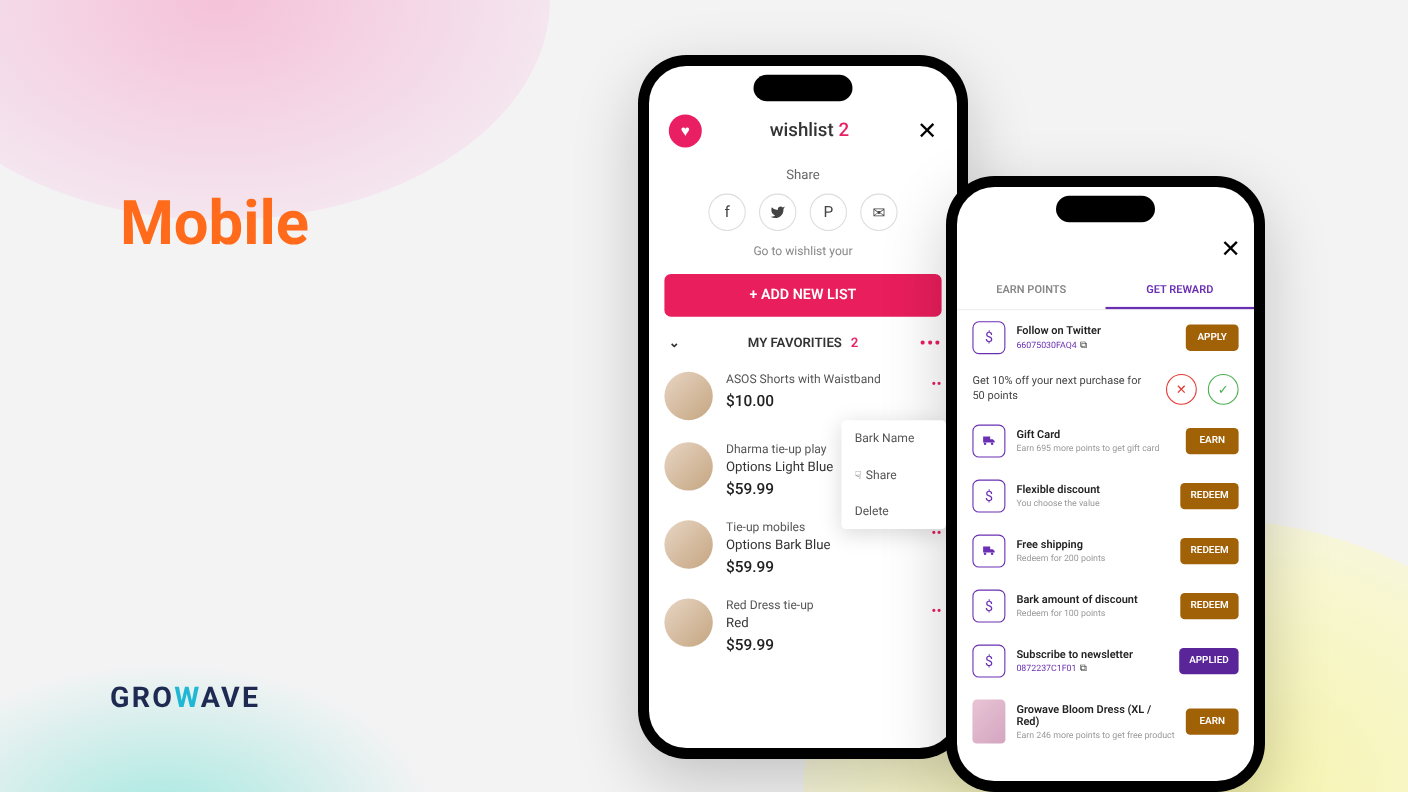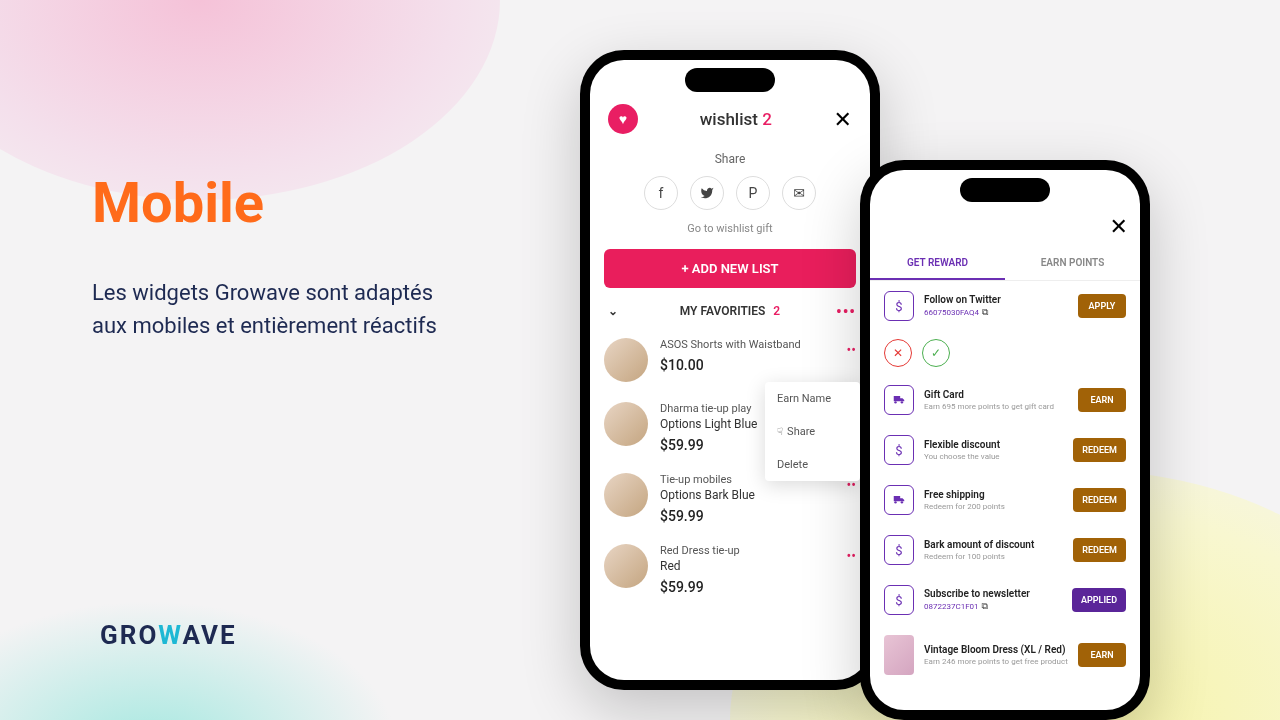--- a/index.html
+++ b/index.html
@@ -1,21 +1,21 @@
 <!DOCTYPE html>
 <html><head>
 <meta charset="utf-8">
 <style>
 *{box-sizing:border-box;margin:0;padding:0;font-family:-apple-system,BlinkMacSystemFont,"Segoe UI",Roboto,sans-serif}
 body{width:1280px;height:720px;overflow:hidden;position:relative;background:#f4f3f4}
 .bg-blob{position:absolute;border-radius:50%}
 .blob-pink{width:600px;height:400px;background:radial-gradient(ellipse,#f5c2d8 0%,#f4e0ec 60%,transparent 100%);top:-200px;left:-100px}
 .blob-yellow{width:700px;height:500px;background:radial-gradient(ellipse,#f6f3a8 0%,#f8f7d0 60%,transparent 100%);bottom:-250px;right:-150px}
 .blob-teal{width:500px;height:300px;background:radial-gradient(ellipse,#a5e8e0 0%,transparent 70%);bottom:-180px;left:-100px}
-.left-panel{position:absolute;left:92px;top:170px;width:380px}
+.left-panel{position:absolute;left:109px;top:170px;width:380px}
 .headline{font-size:56px;font-weight:700;color:#ff6b1a;margin-bottom:40px}
 .subtext{font-size:22px;color:#1e2a52;line-height:1.5}
 .logo{position:absolute;left:100px;bottom:70px;font-size:26px;font-weight:700;color:#1e2a52;letter-spacing:2px}
 .logo .wave{color:#1eb8d4}
 
 .phone{position:absolute;background:#000;border-radius:44px;padding:10px;box-shadow:0 20px 60px rgba(0,0,0,.2)}
 .phone-screen{background:#fff;border-radius:34px;width:100%;height:100%;overflow:hidden;position:relative}
 .notch{position:absolute;top:8px;left:50%;transform:translateX(-50%);width:90px;height:24px;background:#000;border-radius:14px;z-index:10}
 .phone1{left:580px;top:50px;width:300px;height:640px}
 .phone2{left:860px;top:160px;width:290px;height:560px}
@@ -67,21 +67,20 @@
 </style>
 </head>
 <body>
 
 <div class="bg-blob blob-pink"></div>
 <div class="bg-blob blob-yellow"></div>
 <div class="bg-blob blob-teal"></div>
 
 <div class="left-panel">
   <div class="headline">Mobile</div>
-  <div class="subtext">Les widgets Growave sont adaptés aux mobiles et entièrement réactifs</div>
 </div>
 <div class="logo">
   <span>GRO</span><span class="wave">W</span><span>AVE</span>
 </div>
 
 <div class="phone phone1">
   <div class="phone-screen">
     <div class="notch"></div>
     <div class="p1-header">
       <div class="heart-circle">♥</div>
@@ -92,21 +91,21 @@
     <div class="share-row">
       <div class="share-btn">f</div>
       <div class="share-btn">
           <svg width="14" height="14" viewBox="0 0 24 24" fill="#444">
             <path d="M23 3a10.9 10.9 0 01-3.14 1.53 4.48 4.48 0 00-7.86 3v1A10.66 10.66 0 013 4s-4 9 5 13a11.64 11.64 0 01-7 2c9 5 20 0 20-11.5a4.5 4.5 0 00-.08-.83A7.72 7.72 0 0023 3z"></path>
           </svg>
         </div>
       <div class="share-btn">P</div>
       <div class="share-btn">✉</div>
     </div>
-    <div class="goto-link">Go to wishlist gift</div>
+    <div class="goto-link">Go to wishlist your</div>
     <div class="add-list-btn">+ ADD NEW LIST</div>
     <div class="fav-header">
       <span class="chev">⌄</span>
       <span>MY FAVORITIES</span> 
         <span class="cnt">2</span>
       <span class="dots">•••</span>
     </div>
     <div id="prod-list">
         <div class="prod-row">
           <div class="prod-img"></div>
@@ -138,51 +137,52 @@
           <div class="prod-img"></div>
           <div class="prod-info">
             <div class="prod-name">Red Dress tie-up</div>
             <div class="prod-opt">Red</div>
             <div class="prod-price">$59.99</div>
           </div>
           <div class="prod-dots">••</div>
         </div>
       </div>
     <div class="ctx-menu">
-      <div class="ctx-item">Earn Name</div>
+      <div class="ctx-item">Bark Name</div>
       <div class="ctx-item">
           <span class="cursor-icon">☟</span>
           <span>Share</span>
         </div>
       <div class="ctx-item">Delete</div>
     </div>
   </div>
 </div>
 
 <div class="phone phone2">
   <div class="phone-screen">
     <div class="notch"></div>
     <div class="p2-header">
         <div class="close-x">✕</div>
       </div>
     <div class="tabs">
+      <div class="tab">EARN POINTS</div>
       <div class="tab active">GET REWARD</div>
-      <div class="tab">EARN POINTS</div>
     </div>
     <div id="rw-0">
         <div class="reward-row">
           <div class="reward-icon">$</div>
           <div class="reward-txt">
             <div class="reward-title">Follow on Twitter</div>
             <div class="reward-sub">66075030FAQ4 <span class="copy-icon">⧉</span></div>
           </div>
           <div class="reward-btn">APPLY</div>
         </div>
       </div>
     <div class="offer-row">
+      <div class="offer-txt">Get 10% off your next purchase for 50 points</div>
       <div class="circle-btn red">✕</div>
       <div class="circle-btn green">✓</div>
     </div>
     <div id="rw-rest">
         <div class="reward-row">
           <div class="reward-icon">
             <svg width="14" height="14" viewBox="0 0 24 24" fill="#6b2fb3">
               <path d="M3 5h11v9H3zM14 9h4l3 3v2h-7z"></path>
               <circle cx="6" cy="16" r="2"></circle>
               <circle cx="17" cy="16" r="2"></circle>
@@ -228,20 +228,20 @@
           <div class="reward-icon">$</div>
           <div class="reward-txt">
             <div class="reward-title">Subscribe to newsletter</div>
             <div class="reward-sub">0872237C1F01 <span class="copy-icon">⧉</span></div>
           </div>
           <div class="reward-btn applied">APPLIED</div>
         </div>
         <div class="reward-row">
           <div class="reward-img"></div>
           <div class="reward-txt">
-            <div class="reward-title">Vintage Bloom Dress (XL / Red)</div>
+            <div class="reward-title">Growave Bloom Dress (XL / Red)</div>
             <div class="reward-sub gray">Earn 246 more points to get free product</div>
           </div>
           <div class="reward-btn">EARN</div>
         </div>
       </div>
   </div>
 </div>
 
 </body></html>

